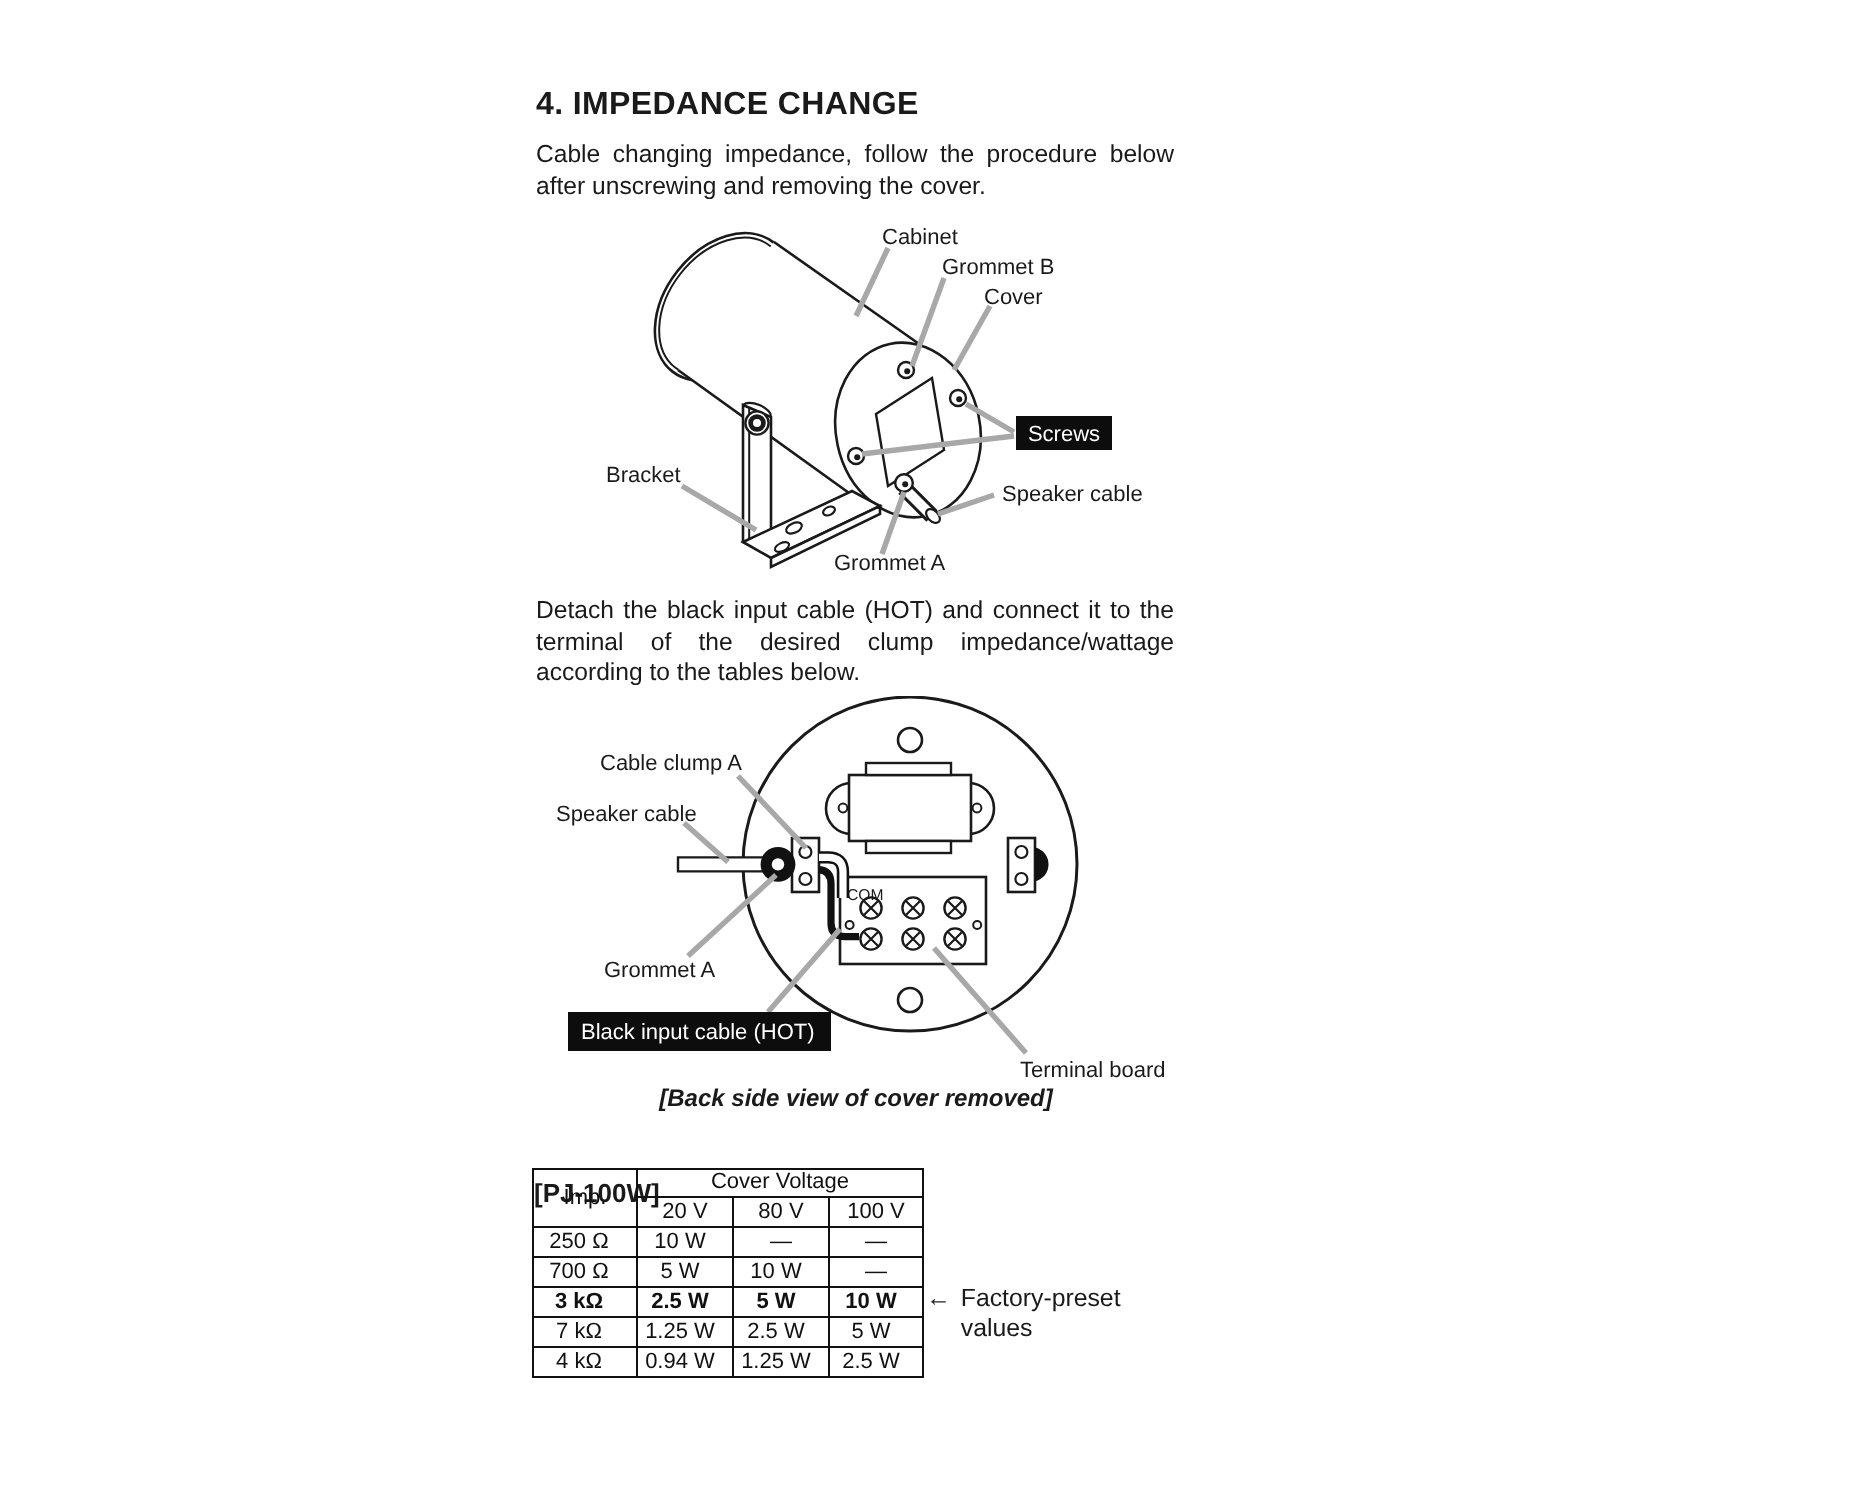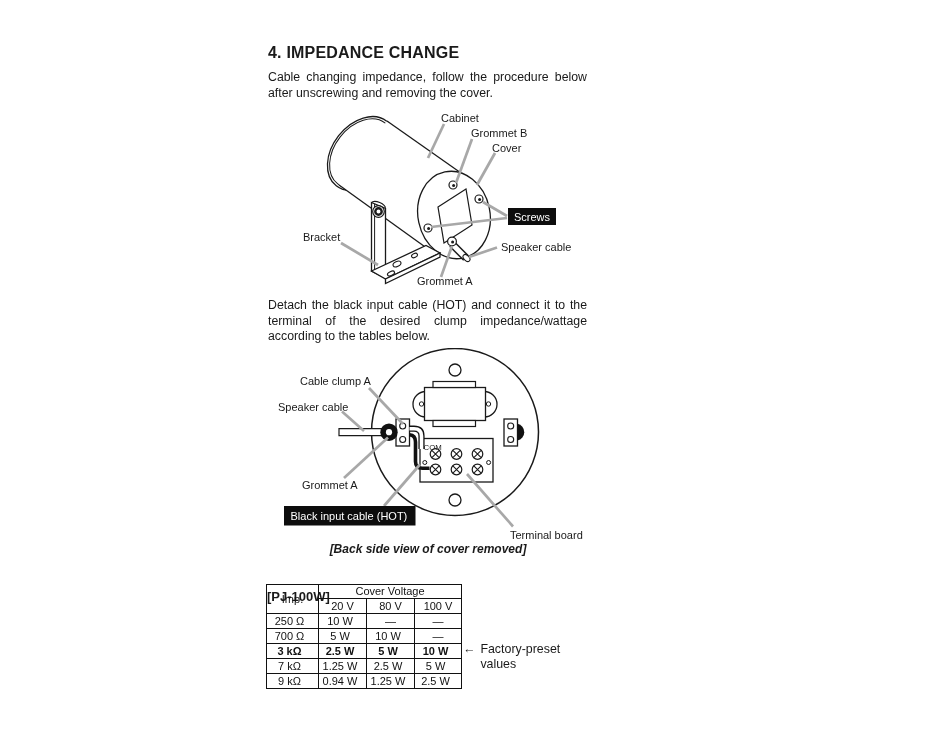--- a/index.html
+++ b/index.html
@@ -206,21 +206,21 @@
       <td class="val">5 W</td>
       <td class="val">10 W</td>
     </tr>
     <tr>
       <td class="impcell">7 kΩ</td>
       <td class="val">1.25 W</td>
       <td class="val">2.5 W</td>
       <td class="val">5 W</td>
     </tr>
     <tr>
-      <td class="impcell">9 kΩ</td>
+      <td class="impcell">4 kΩ</td>
       <td class="val">0.94 W</td>
       <td class="val">1.25 W</td>
       <td class="val">2.5 W</td>
     </tr>
   </tbody>
 </table>
 
 <div class="abs annot">
   <span class="annot-arrow">←</span>
   <span class="annot-text">

